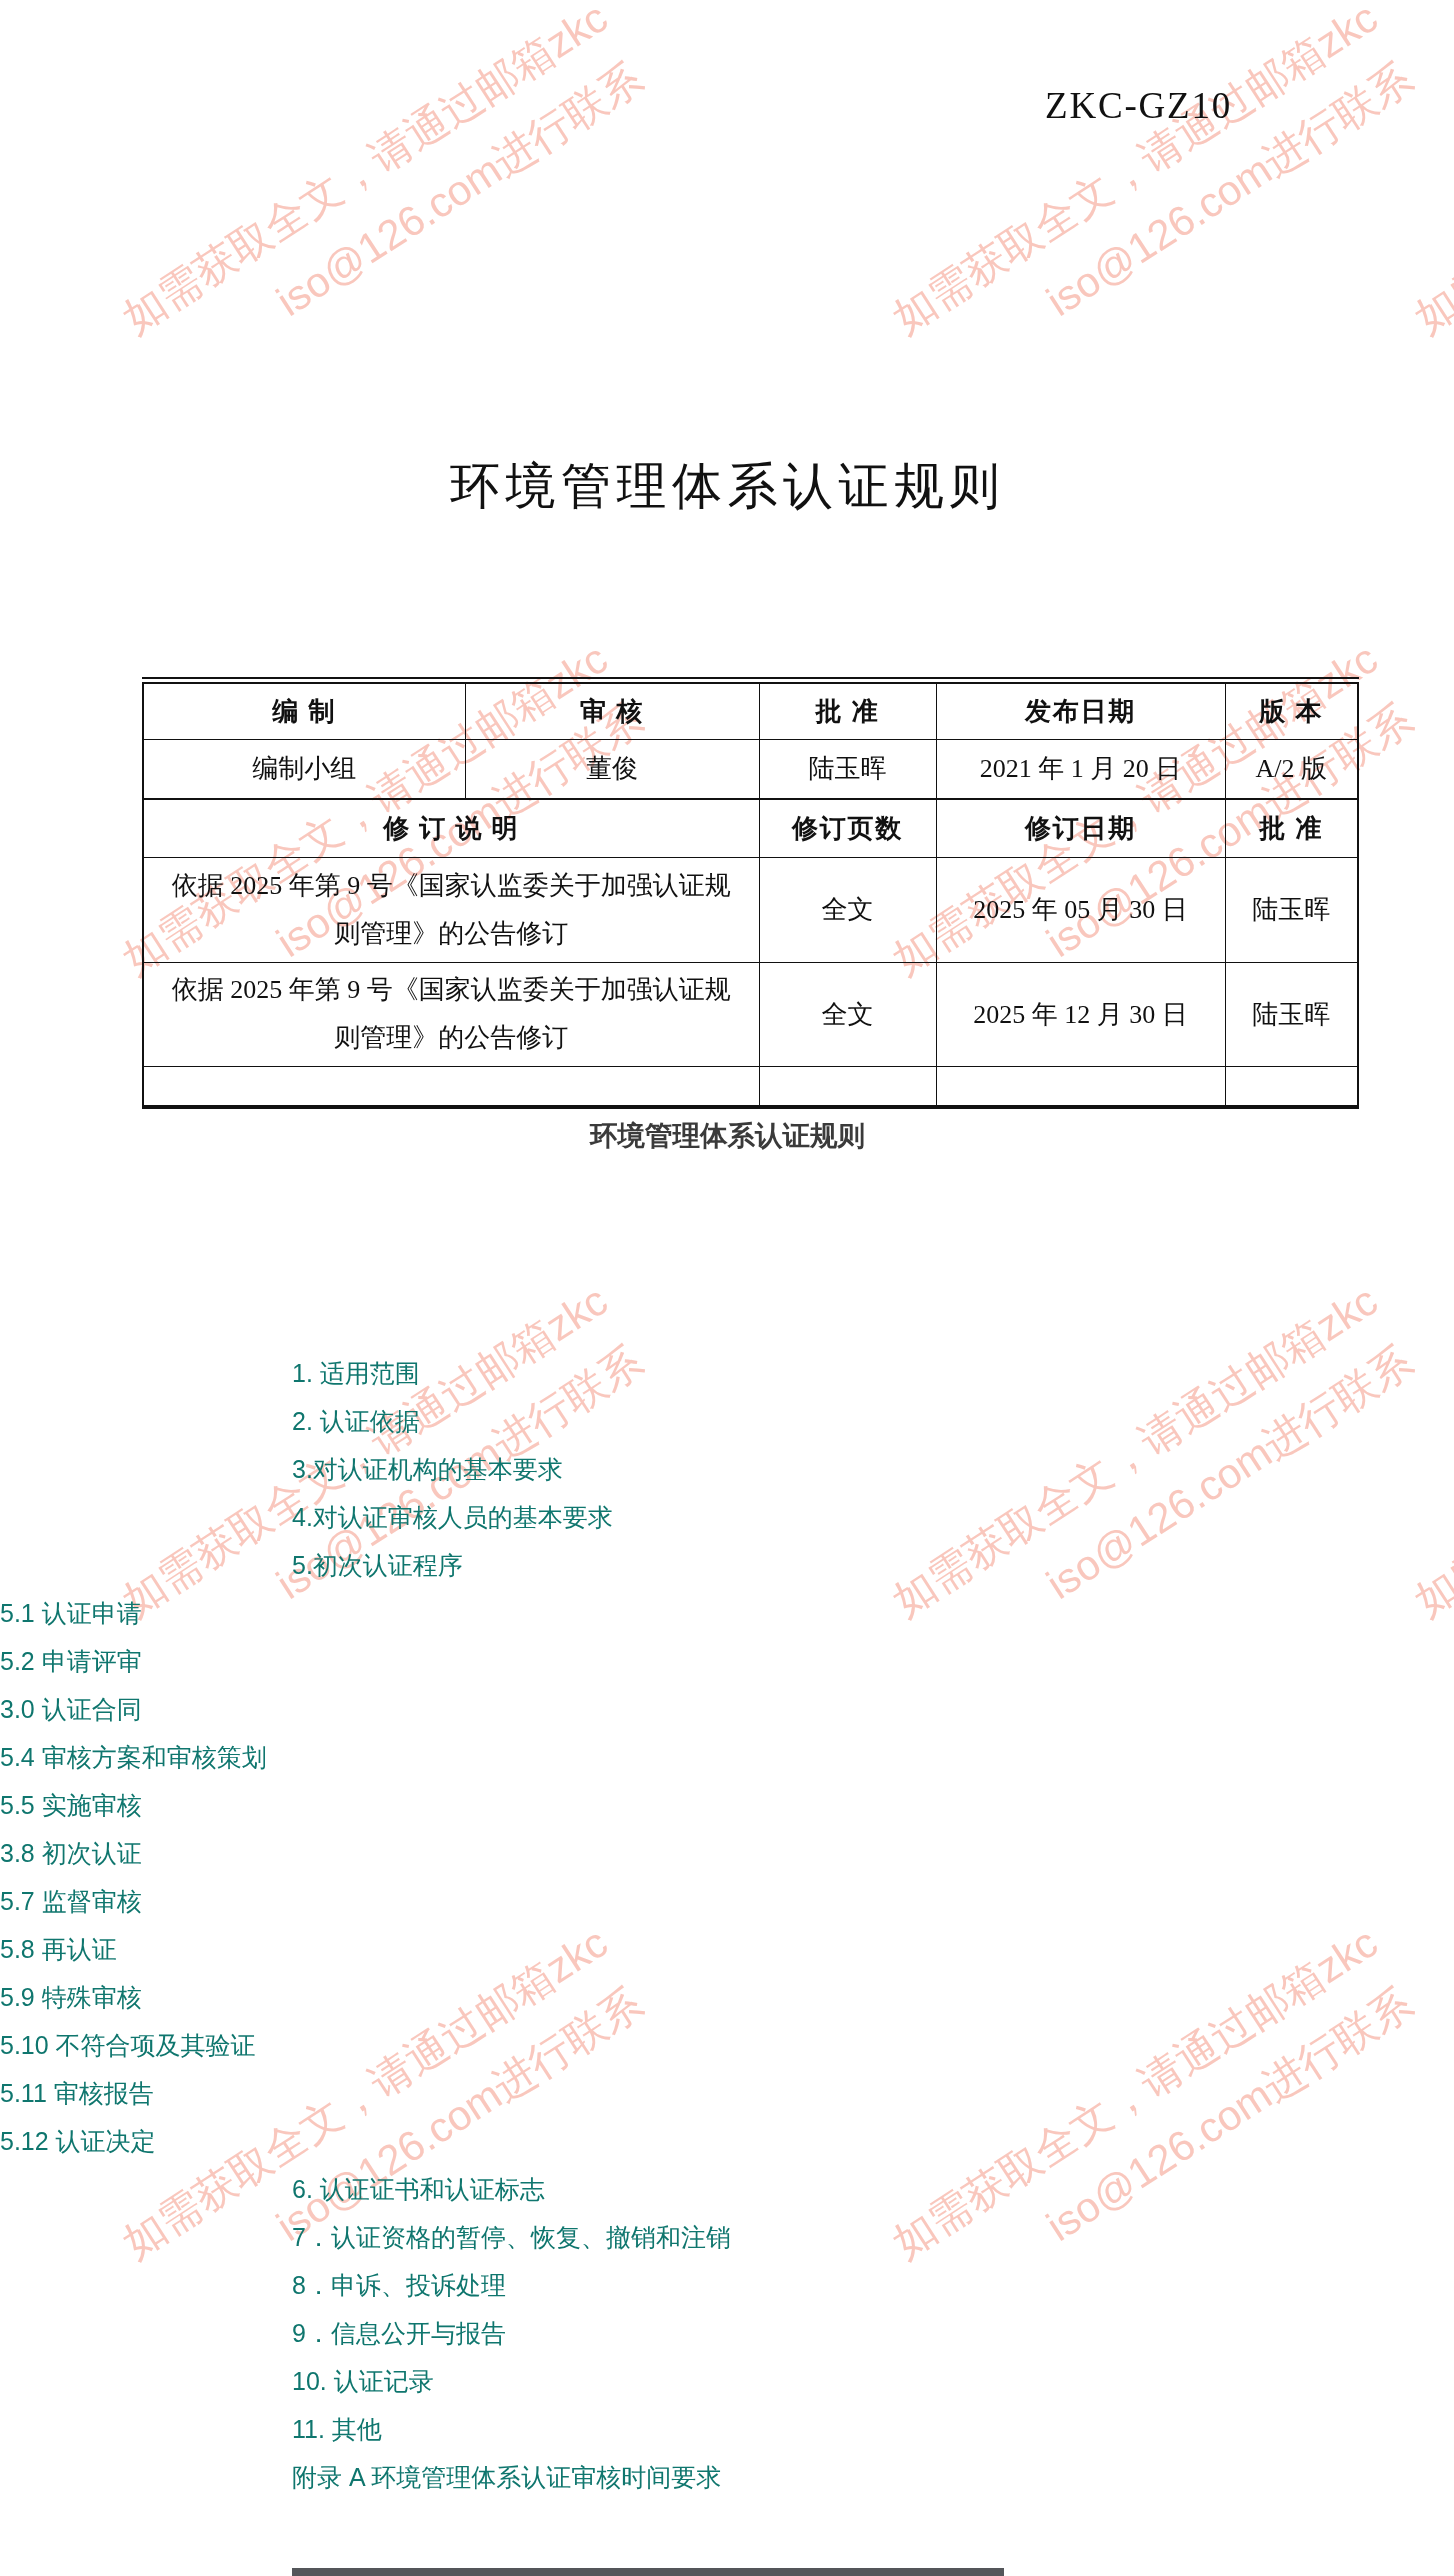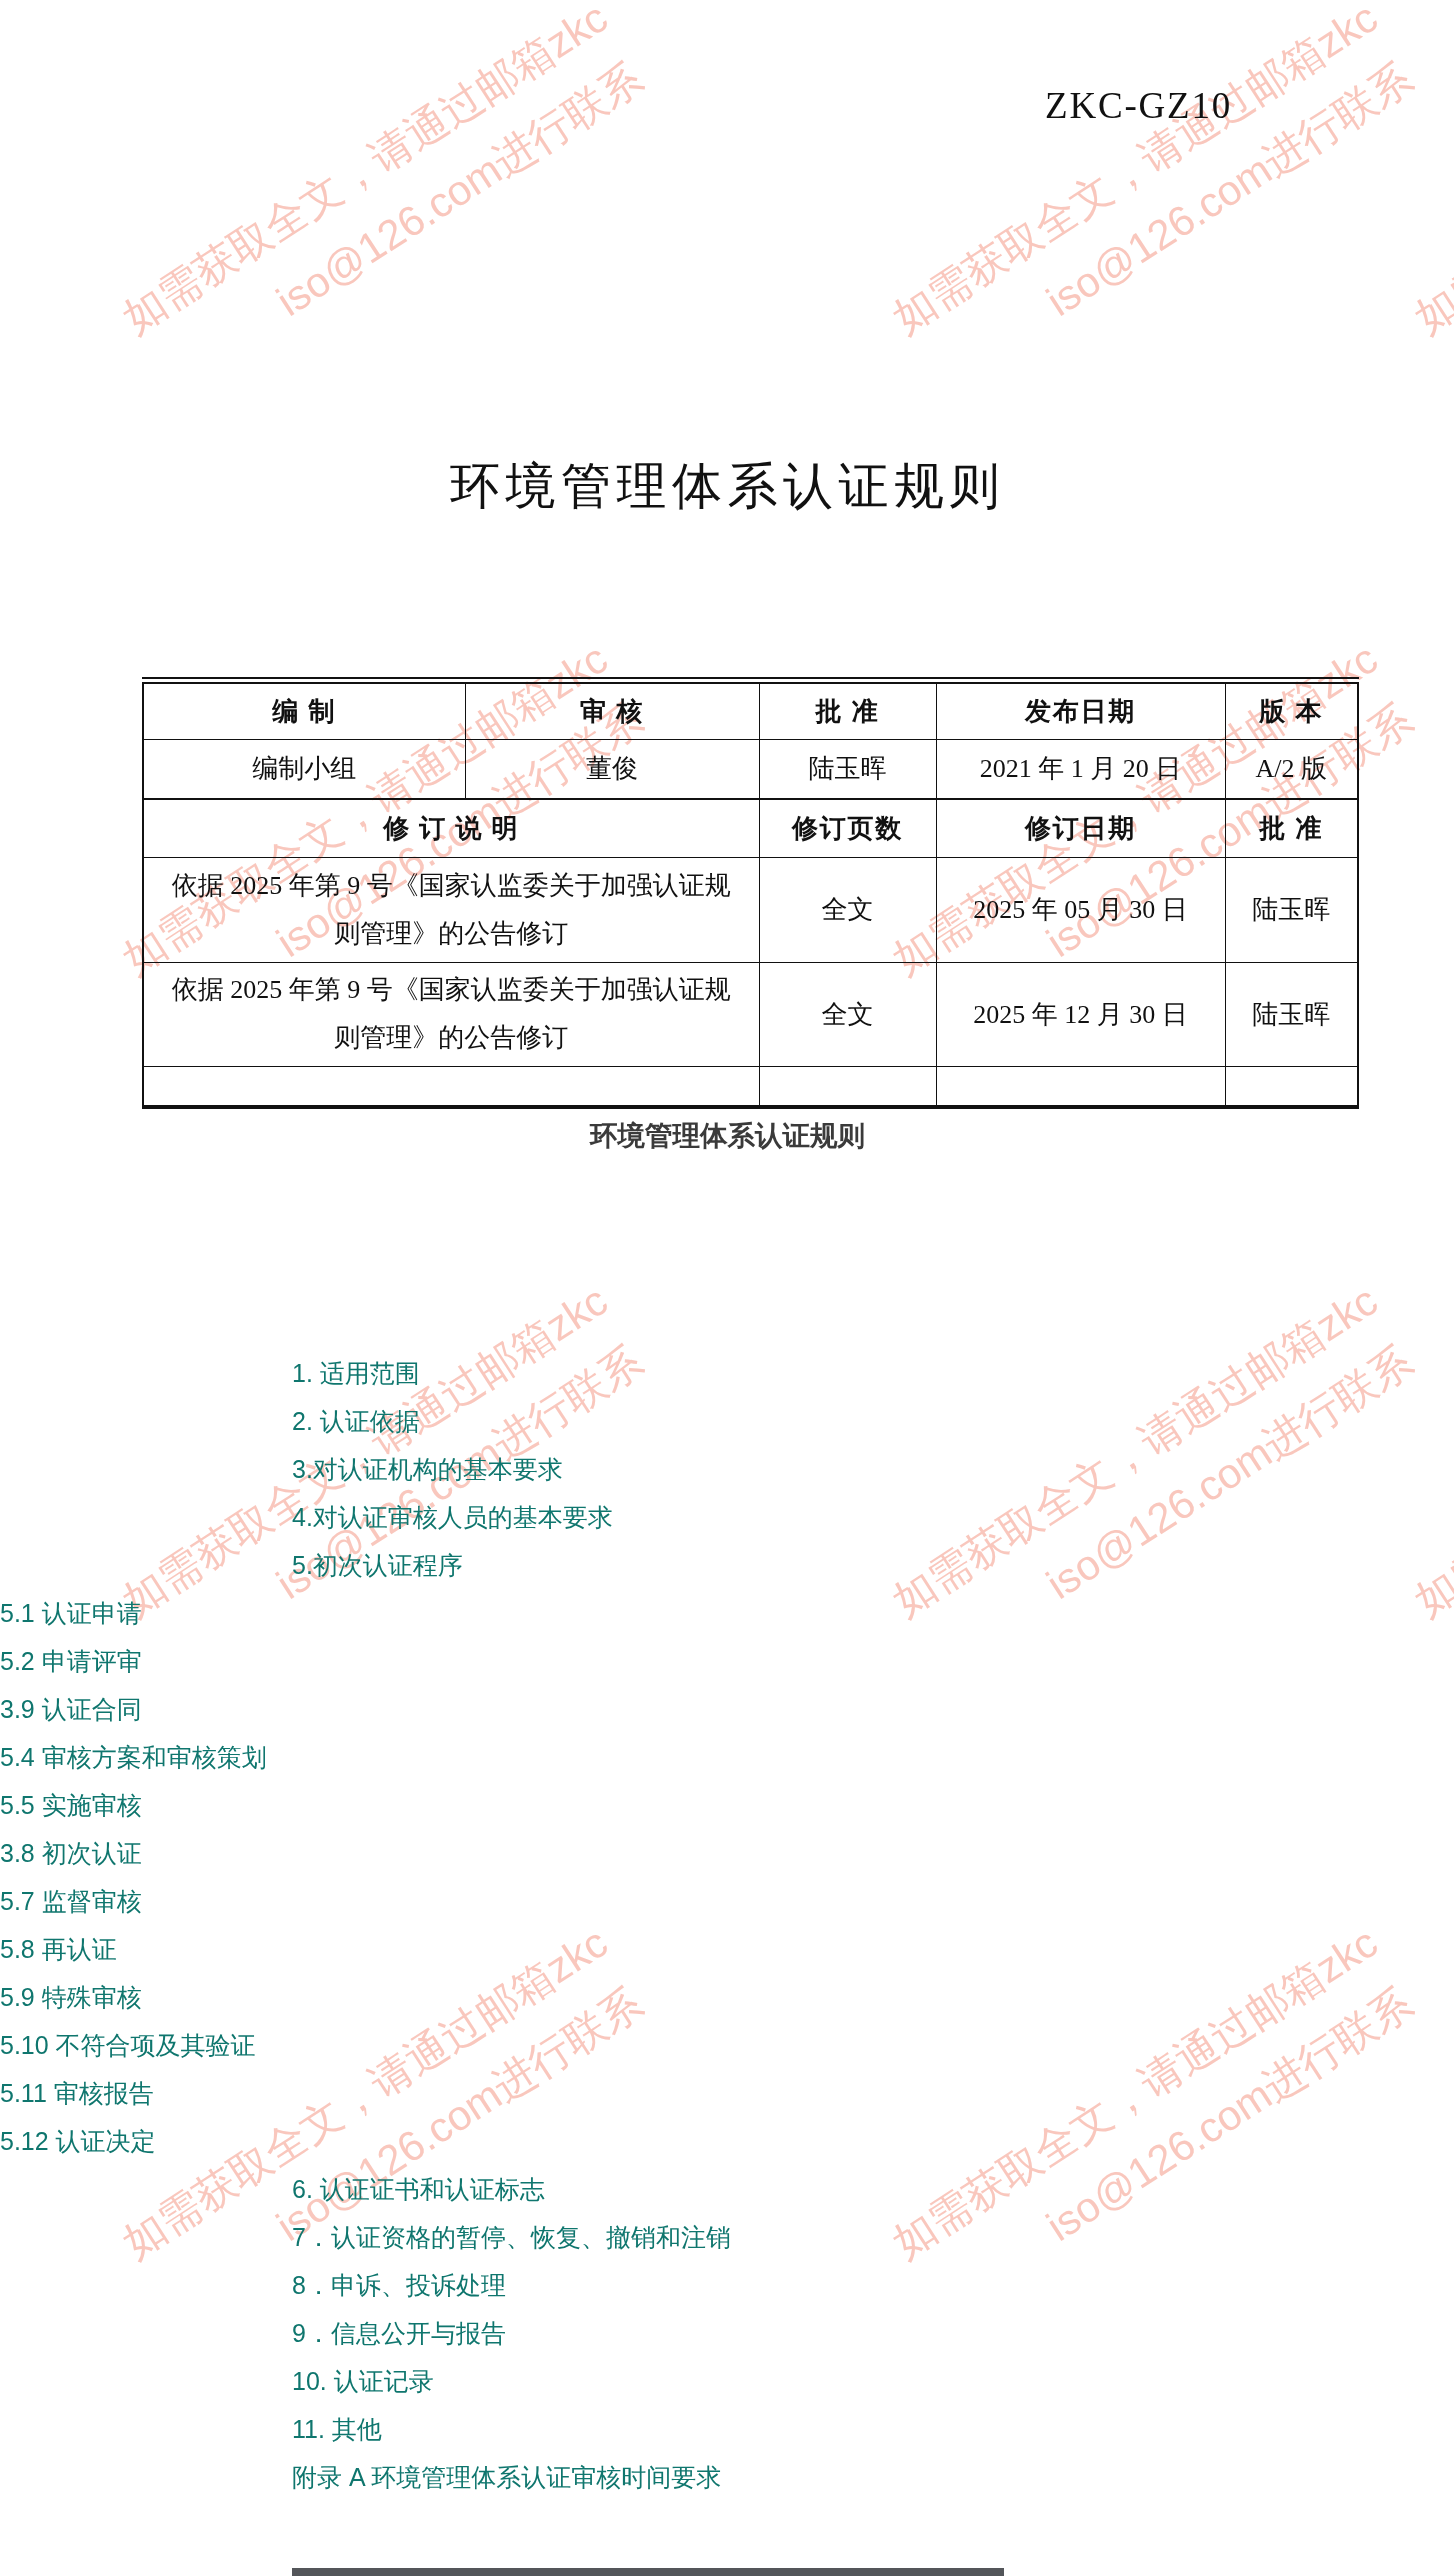--- a/index.html
+++ b/index.html
@@ -212,21 +212,21 @@
 
 
   <div class="toc-list">
     <div class="toc-line toc-l1">1. 适用范围</div>
     <div class="toc-line toc-l1">2. 认证依据</div>
     <div class="toc-line toc-l1">3.对认证机构的基本要求</div>
     <div class="toc-line toc-l1">4.对认证审核人员的基本要求</div>
     <div class="toc-line toc-l1">5.初次认证程序</div>
     <div class="toc-line toc-l2">5.1 认证申请</div>
     <div class="toc-line toc-l2">5.2 申请评审</div>
-    <div class="toc-line toc-l2">3.9 认证合同</div>
+    <div class="toc-line toc-l2">3.0 认证合同</div>
     <div class="toc-line toc-l2">5.4 审核方案和审核策划</div>
     <div class="toc-line toc-l2">5.5 实施审核</div>
     <div class="toc-line toc-l2">3.8 初次认证</div>
     <div class="toc-line toc-l2">5.7 监督审核</div>
     <div class="toc-line toc-l2">5.8 再认证</div>
     <div class="toc-line toc-l2">5.9 特殊审核</div>
     <div class="toc-line toc-l2">5.10 不符合项及其验证</div>
     <div class="toc-line toc-l2">5.11 审核报告</div>
     <div class="toc-line toc-l2">5.12 认证决定</div>
     <div class="toc-line toc-l1">6. 认证证书和认证标志</div>

